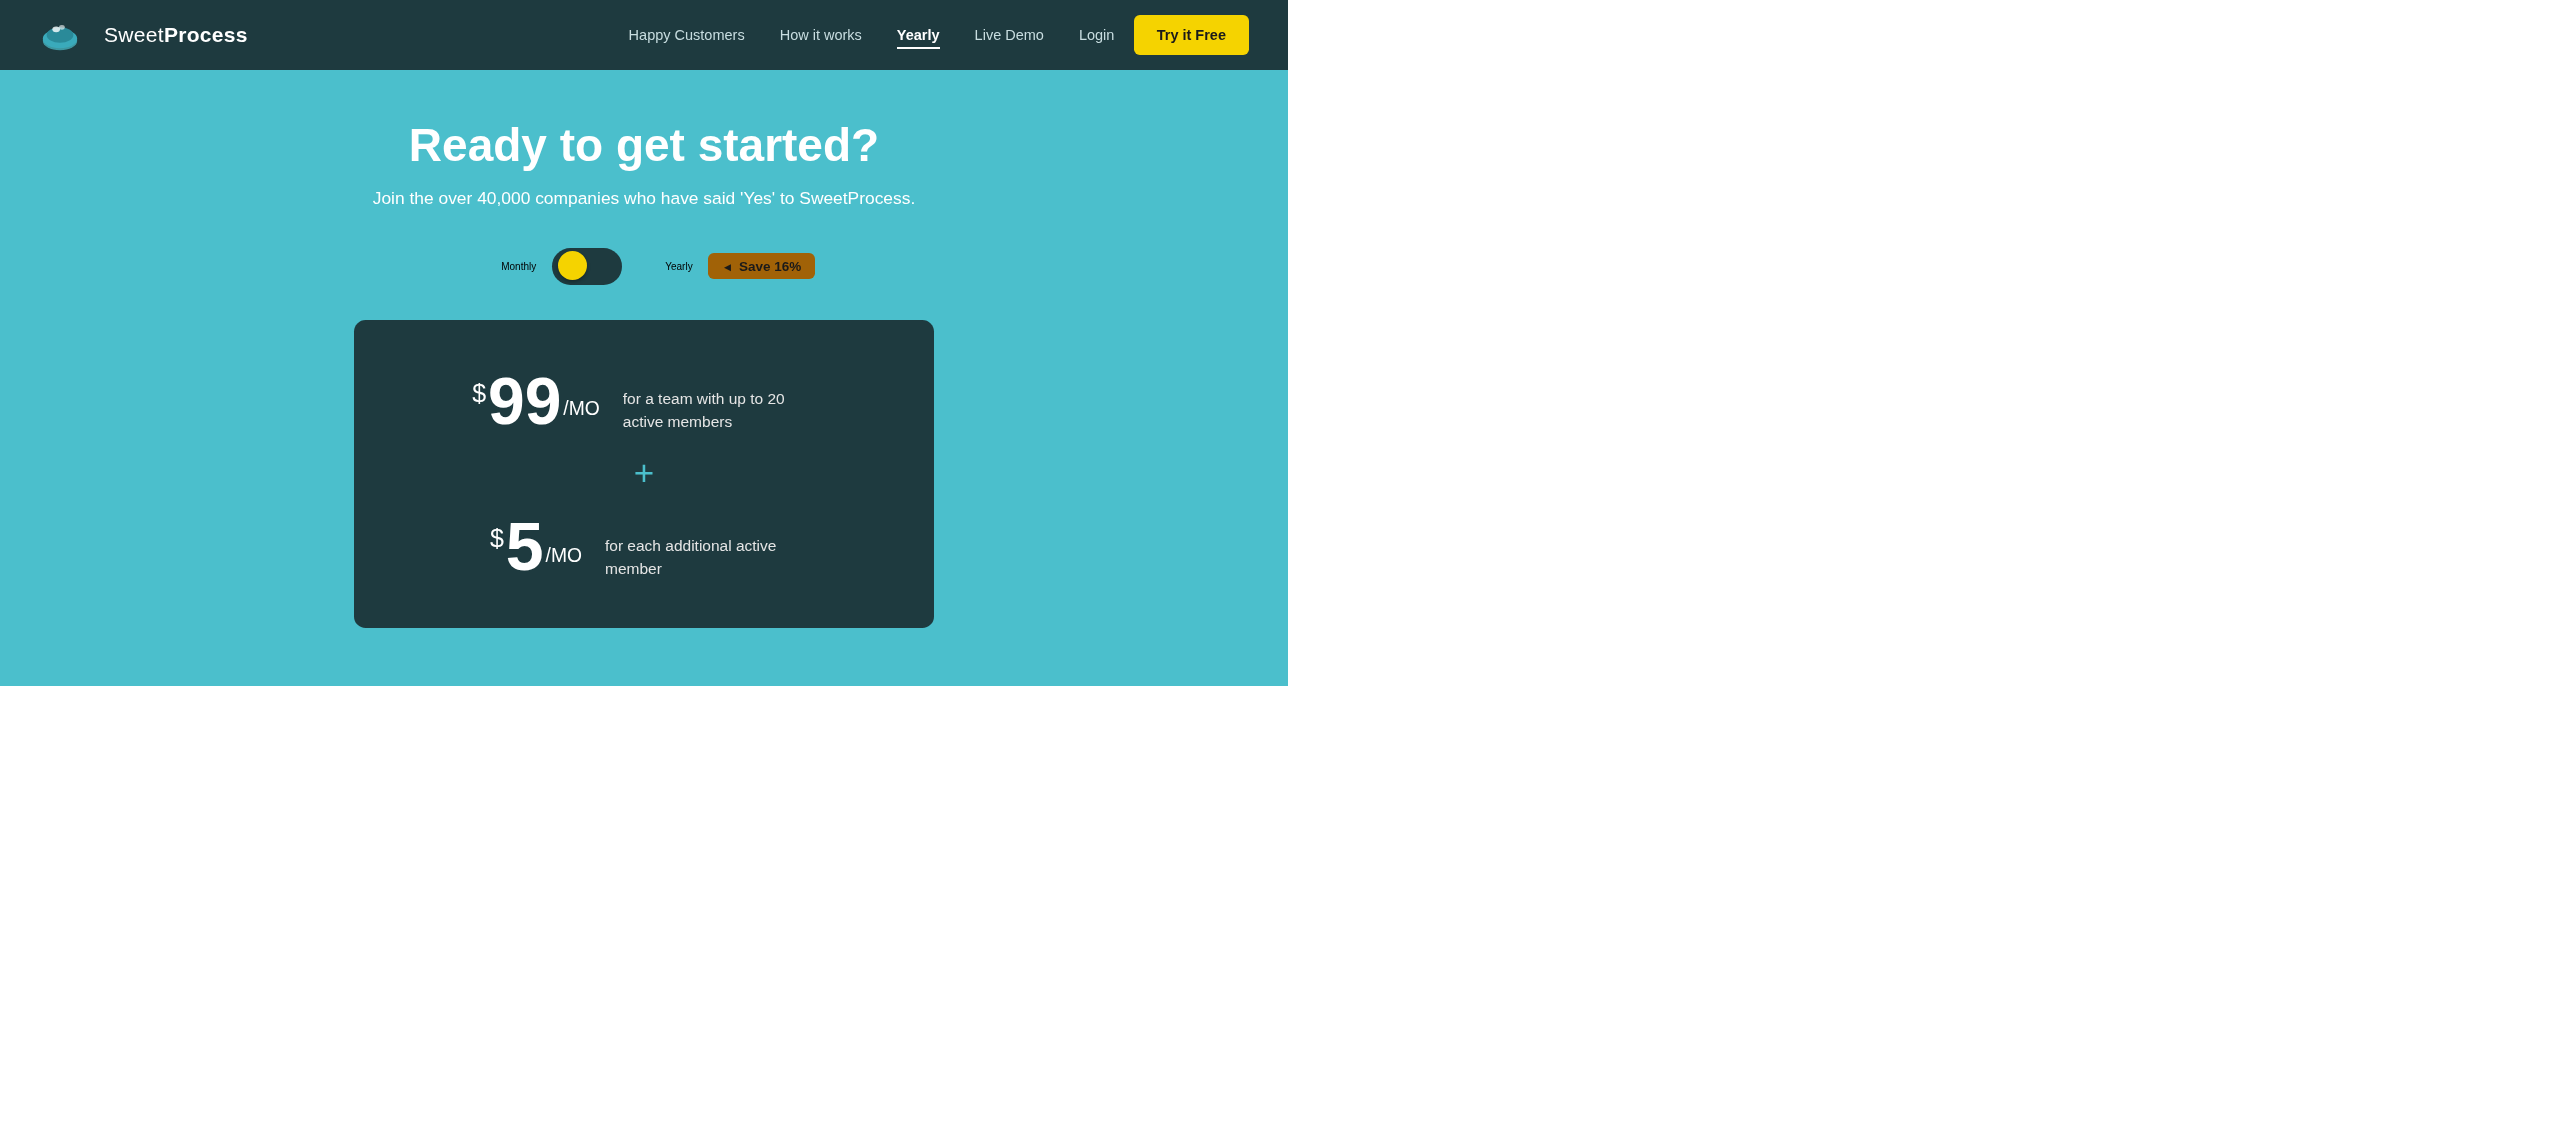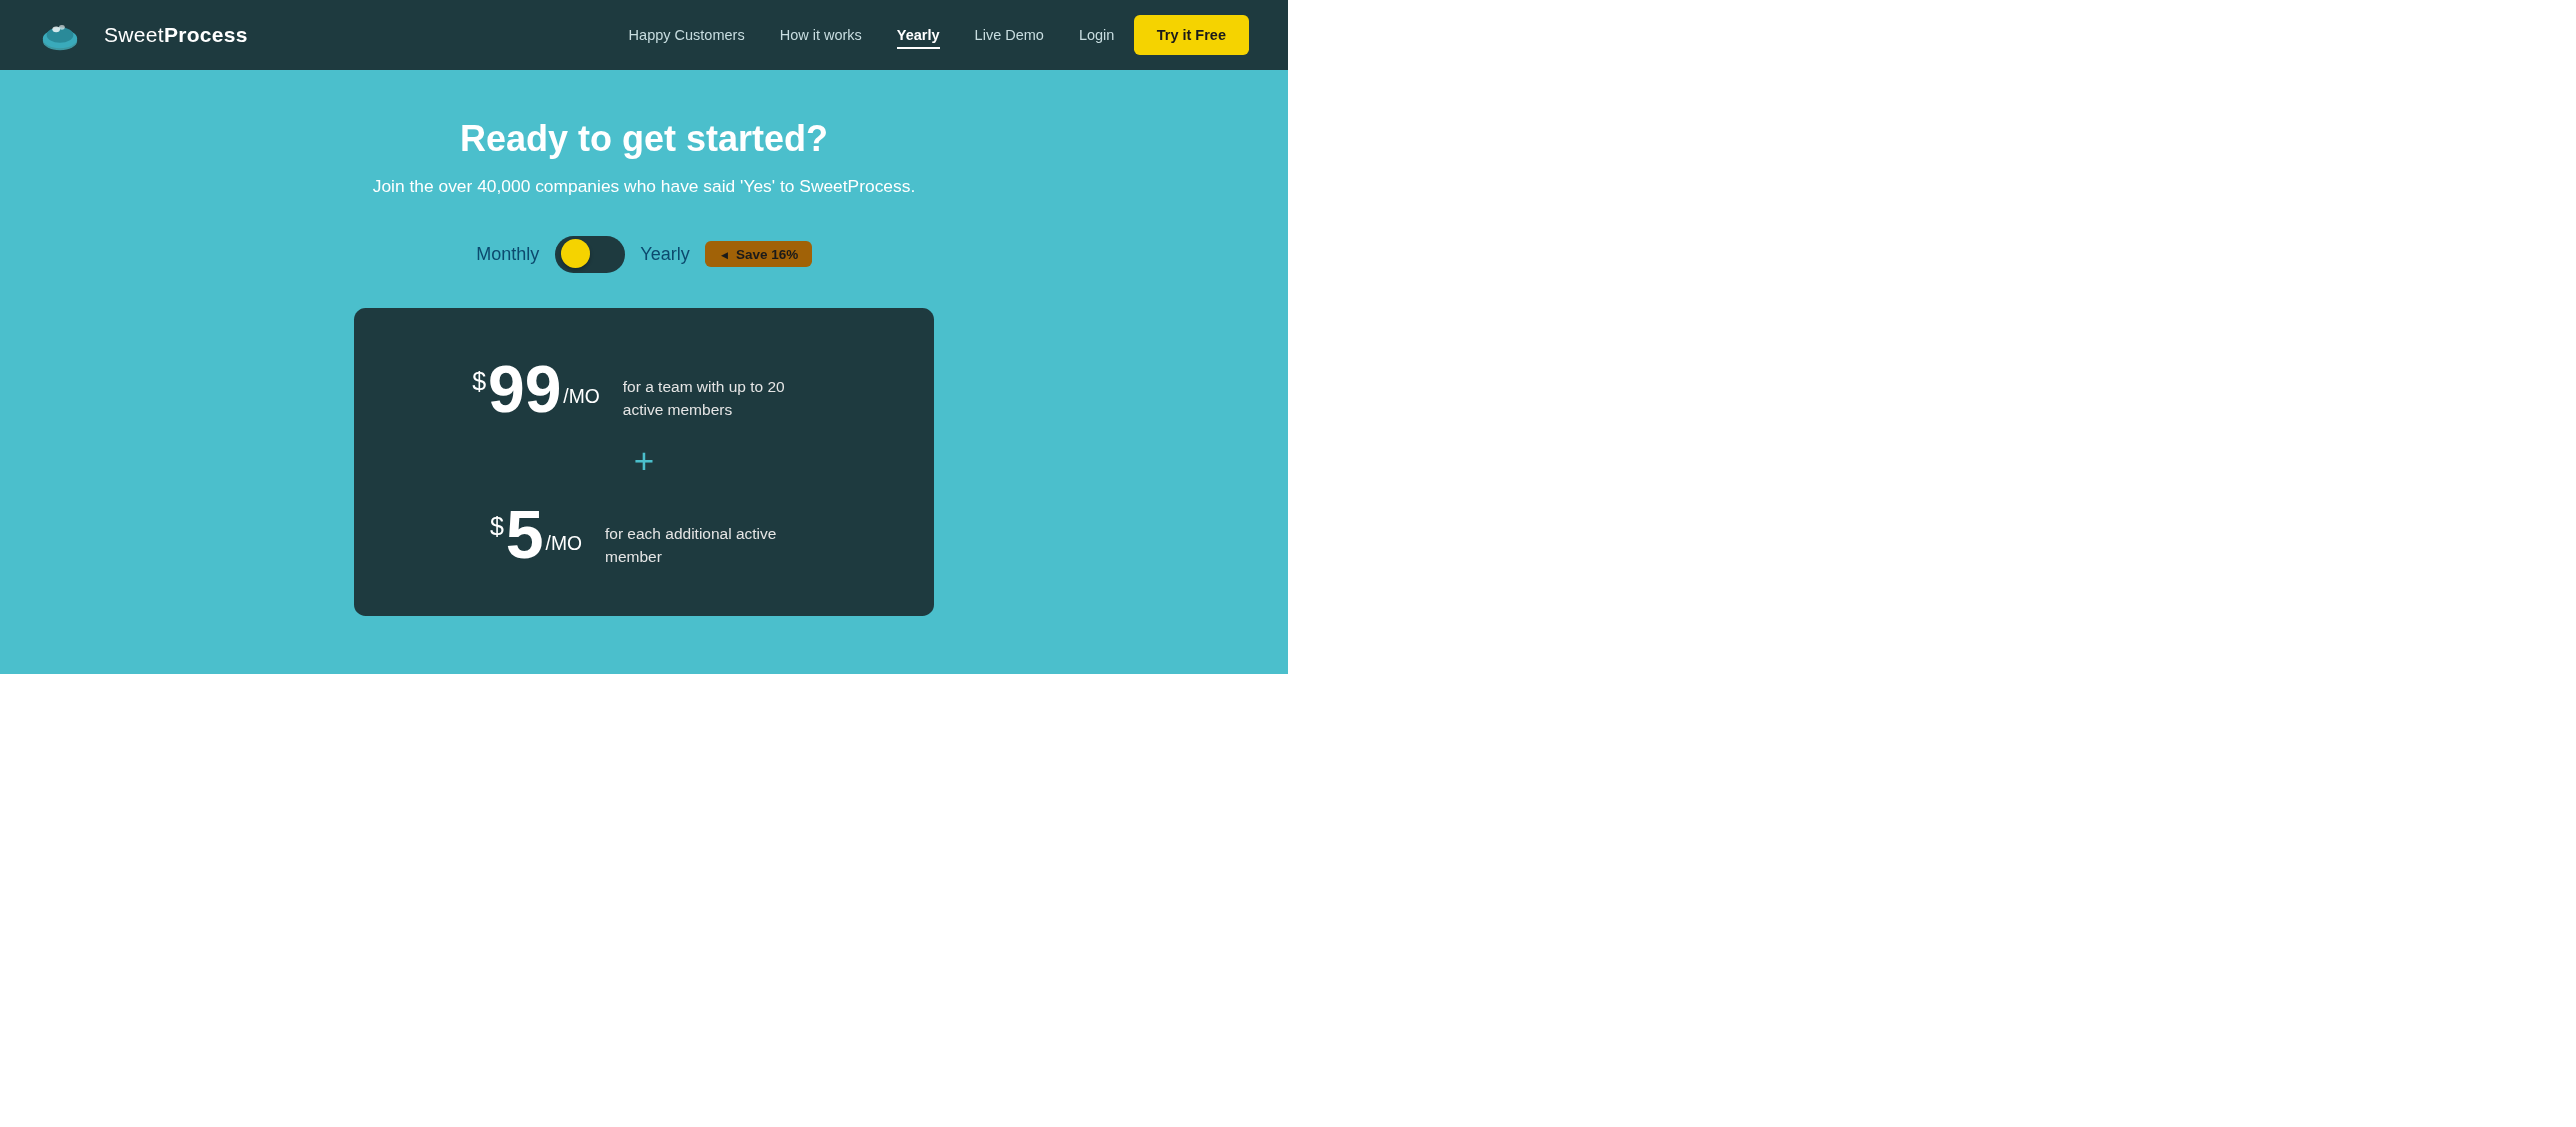--- a/index.html
+++ b/index.html
@@ -76,21 +76,21 @@
     
     .main-section {
       background-color: #4bbfcc;
       min-height: 580px;
       display: flex;
       flex-direction: column;
       align-items: center;
       padding: 48px 39px 58px;
     }
     .headline {
-      font-size: 36px;
+      font-size: 46px;
       font-weight: 700;
       color: #ffffff;
       text-align: center;
       margin-bottom: 15.5px;
     }
     .subheadline {
       font-size: 17.4px;
       color: #ffffff;
       text-align: center;
       margin-bottom: 39px;
@@ -98,23 +98,24 @@
     }
 
     
     .toggle-area {
       display: flex;
       align-items: center;
       gap: 15.5px;
       margin-bottom: 35px;
     }
     .toggle-label {
-      font-size: 18px;
-      color: #0c4a6e;
-      font-weight: 400;
+      font-size: 10px;
+      color: #000000;
+      font-weight: 400;
+      margin-left: 28px;
     }
     .toggle-switch {
       position: relative;
       width: 70px;
       height: 37px;
       cursor: pointer;
     }
     .toggle-track {
       width: 70px;
       height: 37px;

